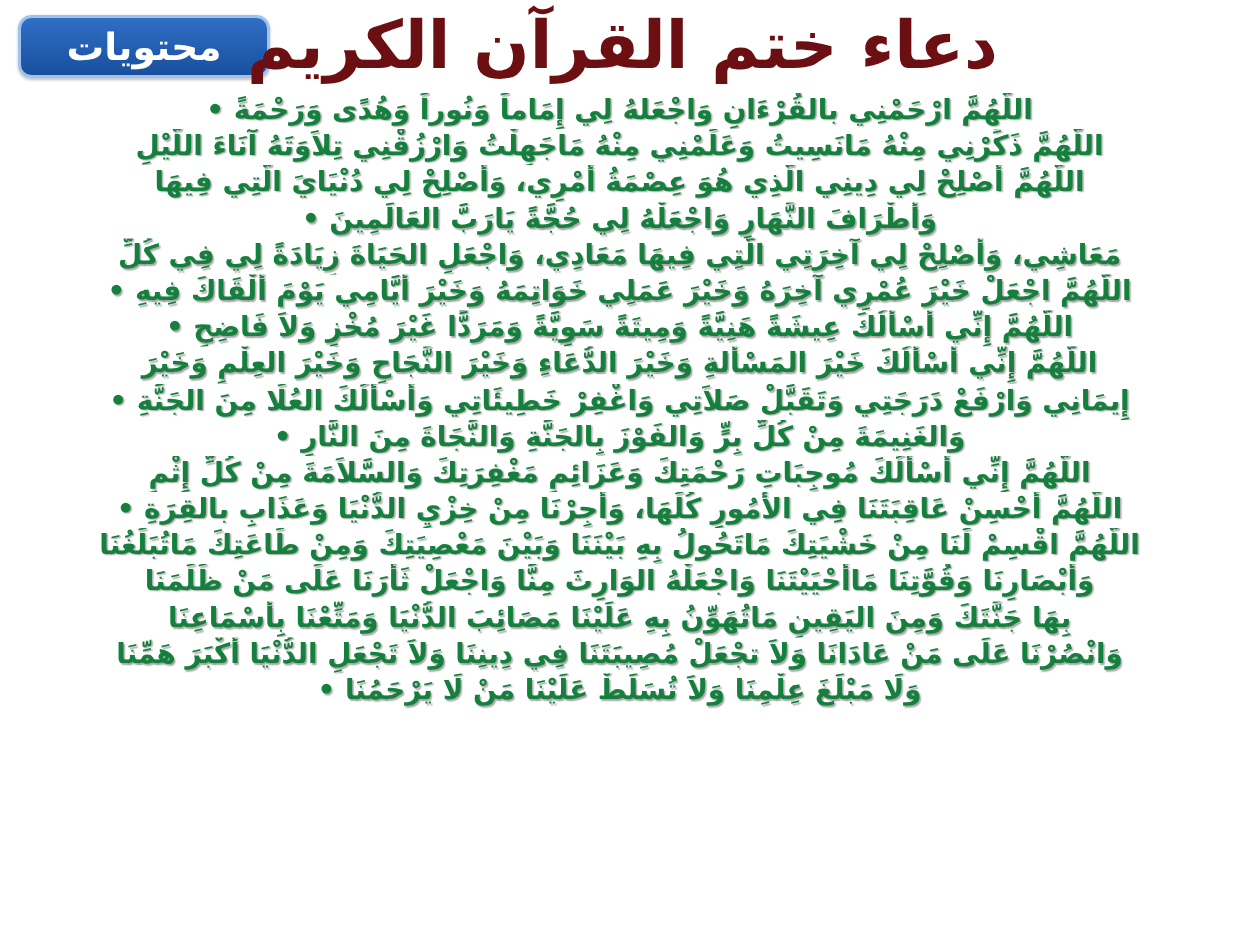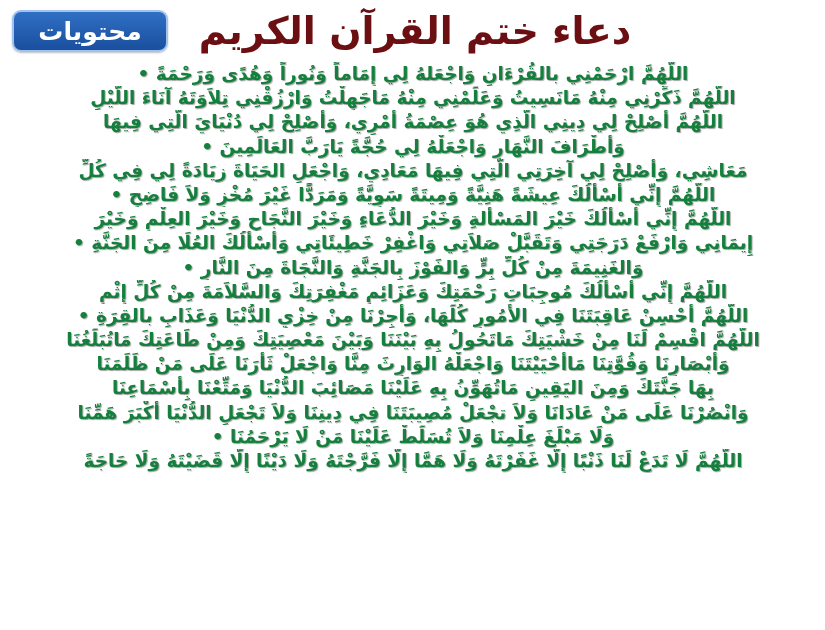--- a/index.html
+++ b/index.html
@@ -18,21 +18,21 @@
       position: absolute;
       left: 0;
       top: 0;
       width: 825px;
       height: 62px;
     }
     .logo-badge {
       position: absolute;
       left: 12px;
       top: 10px;
-      width: 156px;
+      width: 168px;
       height: 42px;
       border-radius: 9px;
       background: linear-gradient(#2f6fc4, #1a4f9e);
       border: 2px solid #9fc2ee;
       box-sizing: border-box;
       color: #ffffff;
       display: flex;
       align-items: center;
       justify-content: center;
       font-family: "DejaVu Sans", sans-serif;
@@ -45,21 +45,21 @@
       position: absolute;
       left: 150px;
       top: 2px;
       width: 530px;
       height: 58px;
       direction: rtl;
       text-align: center;
       color: #6b0f12;
       font-family: "DejaVu Sans", sans-serif;
       font-weight: bold;
-      font-size: 38px;
+      font-size: 44px;
       line-height: 58px;
       white-space: nowrap;
     }
     .body-text {
       position: absolute;
       left: 8px;
       top: 62px;
       width: 810px;
       direction: rtl;
       text-align: center;
@@ -86,25 +86,25 @@
   </div>
   <div class="page-title">دعاء ختم القرآن الكريم</div>
 </div>
 
 <div class="body-text">
   <span class="line">اللَّهُمَّ ارْحَمْنِي بالقُرْءَانِ وَاجْعَلهُ لِي إِمَاماً وَنُوراً وَهُدًى وَرَحْمَةً •</span>
   <span class="line">اللَّهُمَّ ذَكِّرْنِي مِنْهُ مَانَسِيتُ وَعَلِّمْنِي مِنْهُ مَاجَهِلْتُ وَارْزُقْنِي تِلاَوَتَهُ آنَاءَ اللَّيْلِ</span>
   <span class="line">اللَّهُمَّ أَصْلِحْ لِي دِينِي الَّذِي هُوَ عِصْمَةُ أَمْرِي، وَأَصْلِحْ لِي دُنْيَايَ الَّتِي فِيهَا</span>
   <span class="line">وَأَطْرَافَ النَّهَارِ وَاجْعَلْهُ لِي حُجَّةً يَارَبَّ العَالَمِينَ •</span>
   <span class="line">مَعَاشِي، وَأَصْلِحْ لِي آخِرَتِي الَّتِي فِيهَا مَعَادِي، وَاجْعَلِ الحَيَاةَ زِيَادَةً لِي فِي كُلِّ</span>
+  <span class="line">اللَّهُمَّ اجْعَلْ خَيْرَ عُمْرِي آخِرَهُ وَخَيْرَ عَمَلِي خَوَاتِمَهُ وَخَيْرَ أَيَّامِي يَوْمَ أَلْقَاكَ فِيهِ •</span>
   <span class="line">اللَّهُمَّ إِنِّي أَسْأَلُكَ عِيشَةً هَنِيَّةً وَمِيتَةً سَوِيَّةً وَمَرَدًّا غَيْرَ مُخْزٍ وَلاَ فَاضِحٍ •</span>
   <span class="line">اللَّهُمَّ إِنِّي أَسْأَلُكَ خَيْرَ المَسْأَلةِ وَخَيْرَ الدُّعَاءِ وَخَيْرَ النَّجَاحِ وَخَيْرَ العِلْمِ وَخَيْرَ</span>
   <span class="line">إِيمَانِي وَارْفَعْ دَرَجَتِي وَتَقَبَّلْ صَلاَتِي وَاغْفِرْ خَطِيئَاتِي وَأَسْأَلُكَ العُلَا مِنَ الجَنَّةِ •</span>
   <span class="line">وَالغَنِيمَةَ مِنْ كُلِّ بِرٍّ وَالفَوْزَ بِالجَنَّةِ وَالنَّجَاةَ مِنَ النَّارِ •</span>
   <span class="line">اللَّهُمَّ إِنِّي أَسْأَلُكَ مُوجِبَاتِ رَحْمَتِكَ وَعَزَائِمِ مَغْفِرَتِكَ وَالسَّلاَمَةَ مِنْ كُلِّ إِثْمٍ</span>
   <span class="line">اللَّهُمَّ أَحْسِنْ عَاقِبَتَنَا فِي الأُمُورِ كُلِّهَا، وَأجِرْنَا مِنْ خِزْيِ الدُّنْيَا وَعَذَابِ بالقِرَةِ •</span>
   <span class="line">اللَّهُمَّ اقْسِمْ لَنَا مِنْ خَشْيَتِكَ مَاتَحُولُ بِهِ بَيْنَنَا وَبَيْنَ مَعْصِيَتِكَ وَمِنْ طَاعَتِكَ مَاتُبَلِّغُنَا</span>
   <span class="line">وَأَبْصَارِنَا وَقُوَّتِنَا مَاأَحْيَيْتَنَا وَاجْعَلْهُ الوَارِثَ مِنَّا وَاجْعَلْ ثَأْرَنَا عَلَى مَنْ ظَلَمَنَا</span>
   <span class="line">بِهَا جَنَّتَكَ وَمِنَ اليَقِينِ مَاتُهَوِّنُ بِهِ عَلَيْنَا مَصَائِبَ الدُّنْيَا وَمَتِّعْنَا بِأَسْمَاعِنَا</span>
   <span class="line">وَانْصُرْنَا عَلَى مَنْ عَادَانَا وَلاَ تجْعَلْ مُصِيبَتَنَا فِي دِينِنَا وَلاَ تَجْعَلِ الدُّنْيَا أَكْبَرَ هَمِّنَا</span>
   <span class="line">وَلَا مَبْلَغَ عِلْمِنَا وَلاَ تُسَلِّطْ عَلَيْنَا مَنْ لَا يَرْحَمُنَا •</span>
-  <span class="line">اللَّهُمَّ لَا تَدَعْ لَنَا ذَنْبًا إِلَّا غَفَرْتَهُ وَلَا هَمَّا إِلَّا فَرَّجْتَهُ وَلَا دَيْنًا إِلَّا قَضَيْتَهُ وَلَا حَاجَةً</span>
 </div>
 
 </body></html>

